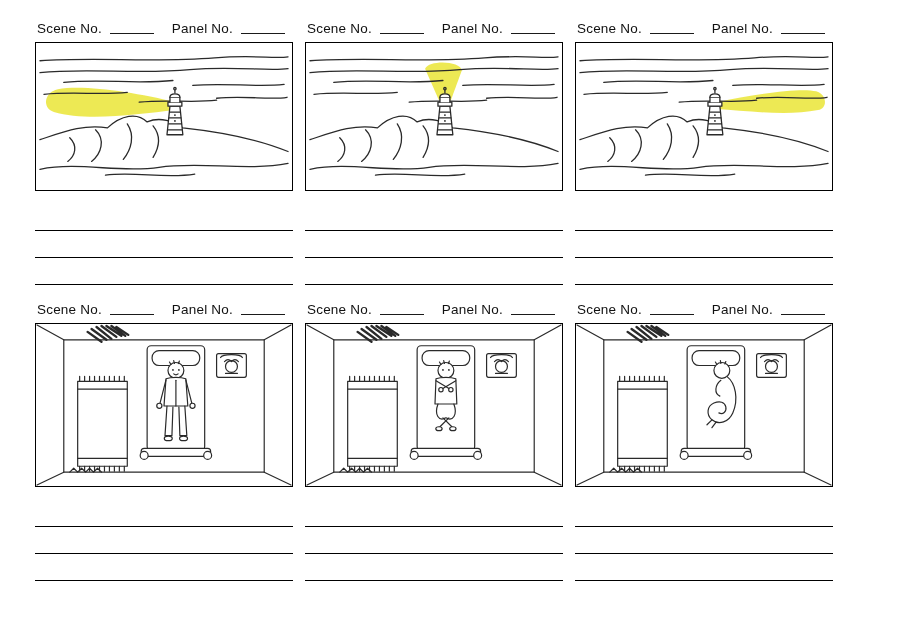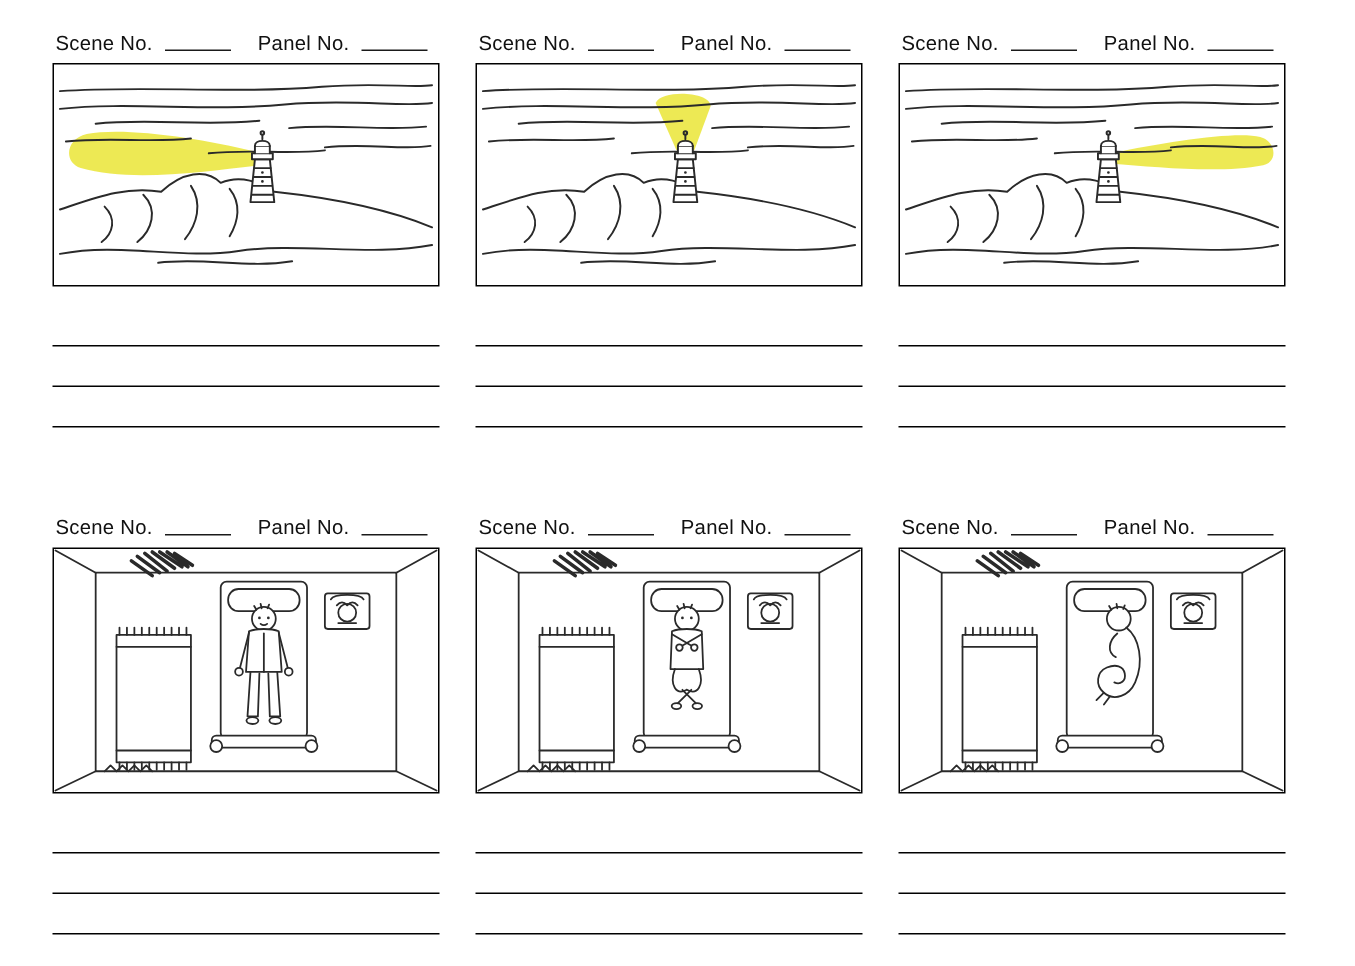--- a/index.html
+++ b/index.html
@@ -8,21 +8,21 @@
     width: 903px; height: 644px; position: relative;
     background: var(--paper, #ffffff);
     font-family: "Liberation Sans", sans-serif;
     overflow: hidden;
   }
   .defs-svg { position: absolute; width: 0; height: 0; }
   .grid {
     position: absolute; left: 35px; top: 16px;
     display: grid;
     grid-template-columns: repeat(3, 258px);
-    column-gap: 24px; row-gap: 54px;
+    column-gap: 24px; row-gap: 54px; gap: 12px;
   }
   .panel-header {
     display: flex; align-items: flex-end;
     height: 20px; margin: 0 0 6px 2px;
     font-size: 13.5px; color: #111; letter-spacing: .2px;
   }
   .field-line {
     display: inline-block; width: 44px; height: 14px;
     border-bottom: 1.5px solid #1a1a1a;
     margin: 0 18px 2px 8px;

